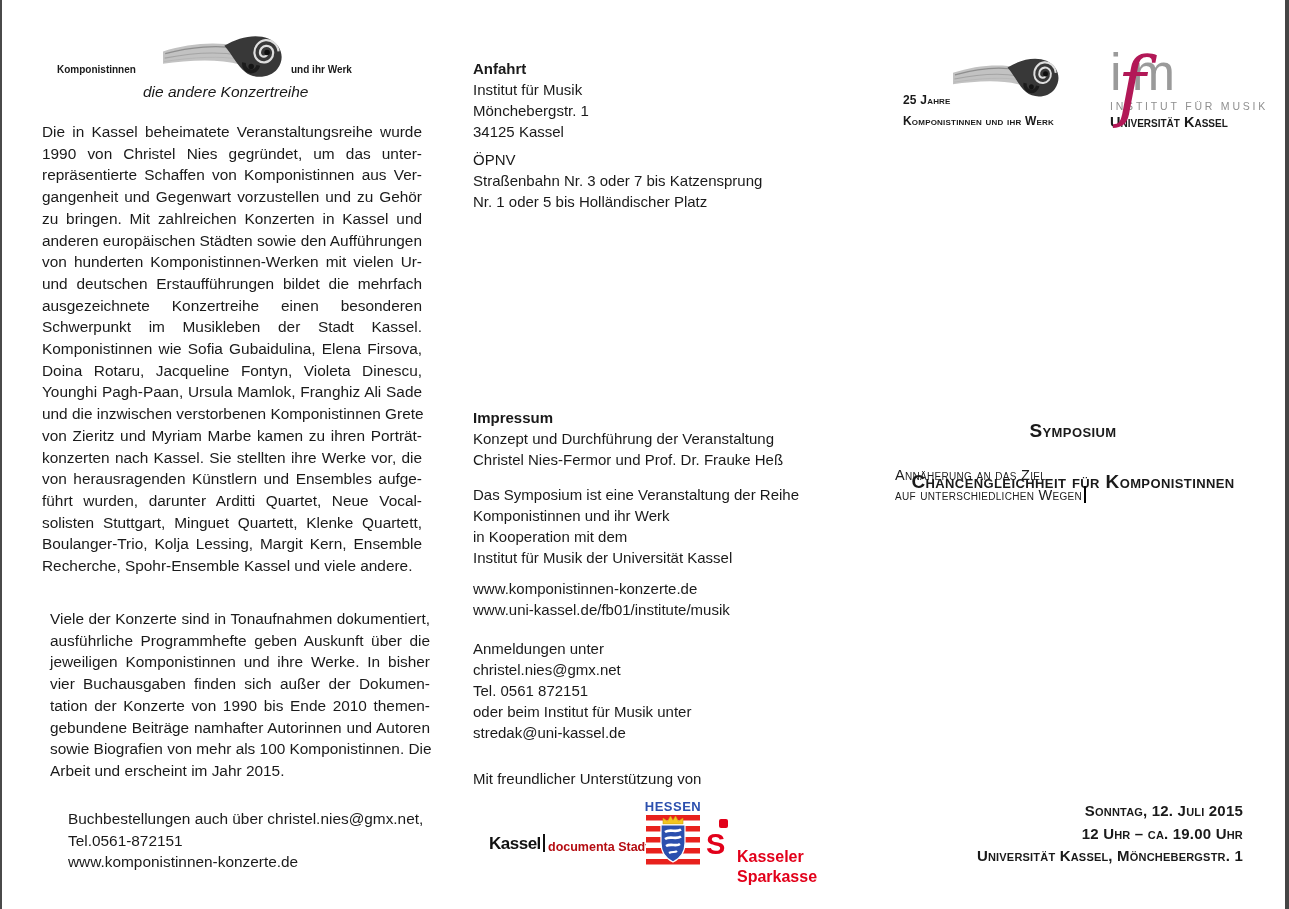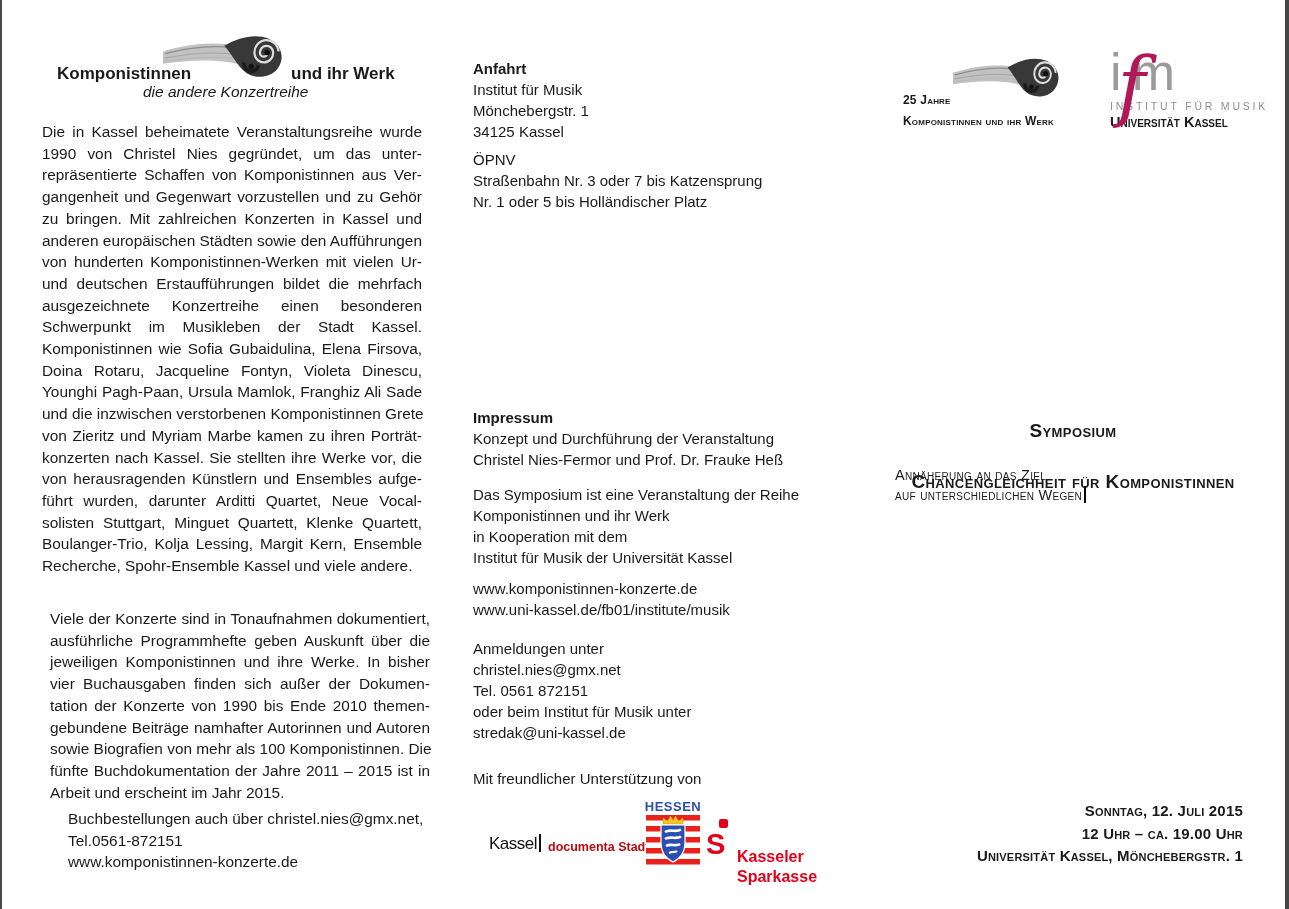--- a/index.html
+++ b/index.html
@@ -18,42 +18,42 @@
   .par > div { white-space:nowrap; text-align:justify; text-align-last:justify; }
   .par > div:last-child { text-align-last:left; }
   .plain { font-size:15.4px; line-height:21.5px; }
   .plain > div { white-space:nowrap;margin-left:26px; }
 
   
   .col2 { font-size:15px; line-height:21px; }
   .col2 > div > div { white-space:nowrap; }
 
   
-  .logo-title { font-size:17px; font-weight:bold; }
+  .logo-title { font-size:10px; font-weight:bold; }
   .logo-sub   { font-size:15.5px; font-style:italic; }
 
   
   .anniv { font-variant:small-caps; font-weight:bold; font-size:12px; letter-spacing:0.2px;text-align:center; }
   .ifm-letters { display:flex; align-items:flex-end; height:62px; }
   .ifm-gray { font-size:52px; line-height:52px; color:#9a9a9a; font-weight:400; }
   .ifm-f {
     font-family:"DejaVu Serif", serif; font-style:italic; color:#b21857;
     font-size:76px; line-height:40px; position:relative; top:8px; margin:0 -14px 0 -4px; z-index:2;
   }
   .ifm-sub { font-size:10.5px; letter-spacing:2.8px; color:#8f8f8f; white-space:nowrap; }
   .ifm-uni { font-variant:small-caps; font-weight:bold; font-size:14.5px; white-space:nowrap; }
 
   .symp-title   { left:895px; width:356px; text-align:center; font-variant:small-caps; font-weight:bold; font-size:19px; letter-spacing:0.4px;margin-top:47px; }
   .symp-sub     { left:895px; width:356px; text-align:left; font-variant:small-caps; font-size:14.5px; letter-spacing:0.3px; }
   .event-block  { left:743px; width:500px; text-align:right; font-variant:small-caps; font-weight:bold; font-size:15px; line-height:22.5px; letter-spacing:0.2px; }
 
   .text-cursor { display:inline-block; width:2px; height:17px; background:#000; vertical-align:-3px; margin-left:2px; }
 
   
-  .kassel-word { font-size:17px; font-weight:400; letter-spacing:-0.5px; color:#111; }
+  .kassel-word { font-size:17px; font-weight:700; letter-spacing:-0.5px; color:#111; }
   .kassel-bar  { display:inline-block; width:2px; height:18px; background:#111; margin-left:2px; vertical-align:-3px; }
   .documenta   { font-size:12.5px; font-weight:bold; color:#b50d12; white-space:nowrap; }
   .hessen-word { font-size:13px; font-weight:bold; color:#2b4fae; text-align:center; letter-spacing:0.5px; }
   .spark-text  { font-size:16px; line-height:19.5px; font-weight:600; color:#e2001a; }
   .spark-icon  { position:relative; width:22px; height:34px; }
   .spark-s     { position:absolute; left:0; bottom:-6px; font-size:29px; font-weight:700; color:#e2001a; line-height:29px; }
   .spark-dot   { position:absolute; right:0; top:0; width:9px; height:9px; background:#e2001a; border-radius:2px; }
 </style>
 </head>
 <body>
@@ -109,21 +109,20 @@
     </div>
 
   <div class="abs par" style="left:50px; top:608px">
       <div>Viele der Konzerte sind in Tonaufnahmen dokumentiert,</div>
       <div>ausführliche Programmhefte geben Auskunft über die</div>
       <div>jeweiligen Komponistinnen und ihre Werke. In bisher</div>
       <div>vier Buchausgaben finden sich außer der Dokumen-</div>
       <div>tation der Konzerte von 1990 bis Ende 2010 themen-</div>
       <div>gebundene Beiträge namhafter Autorinnen und Autoren</div>
       <div>sowie Biografien von mehr als 100 Komponistinnen. Die</div>
-      <div>fünfte Buchdokumentation der Jahre 2011 – 2015 ist in</div>
       <div>Arbeit und erscheint im Jahr 2015.</div>
     </div>
 
   <div class="abs plain" style="left:42px; top:808px">
       <div>Buchbestellungen auch über christel.nies@gmx.net,</div>
       <div>Tel.0561-872151</div>
       <div>www.komponistinnen-konzerte.de</div>
     </div>
 
   <div class="abs col2" style="left:473px; top:58px">

